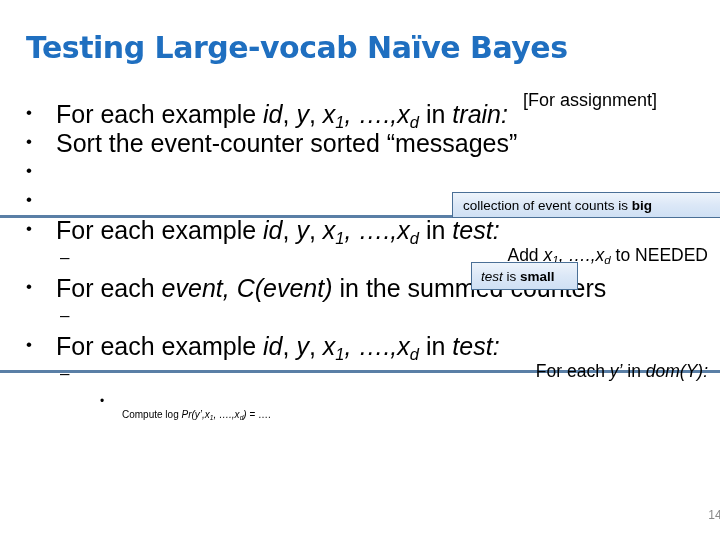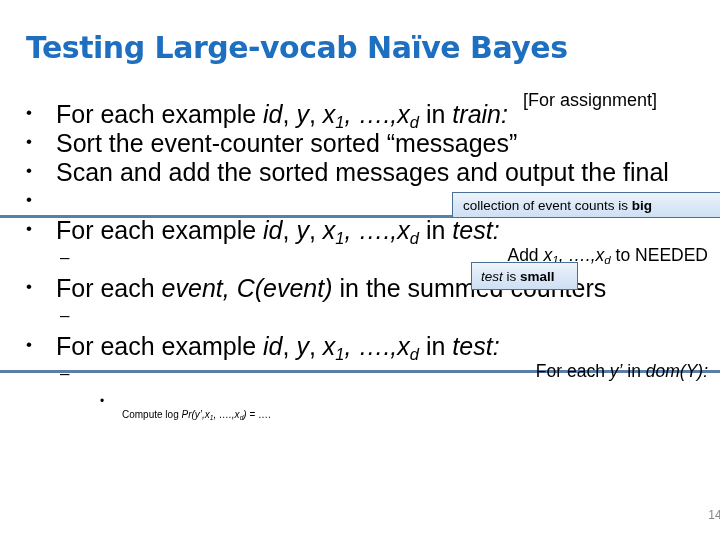--- a/index.html
+++ b/index.html
@@ -179,21 +179,20 @@
       <div class="bullet-row lvl1">
         <span class="marker">•</span>
         <span class="txt">For each example <span class="it">id</span>, <span class="it">y</span>, <span class="it">x<sub>1</sub>, ….,x<sub>d</sub></span> in <span class="it">train:</span></span>
       </div>
       <div class="bullet-row lvl1">
         <span class="marker">•</span>
         <span class="txt">Sort the event-counter sorted “messages”</span>
       </div>
       <div class="bullet-row lvl1">
         <span class="marker">•</span>
-        <span class="txt">Scan and add the sorted messages and output the final</span>
       </div>
       <div class="bullet-row lvl1">
         <span class="marker">•</span>
       </div>
       <div class="bullet-row lvl1">
         <span class="marker">•</span>
         <span class="txt">For each example <span class="it">id</span>, <span class="it">y</span>, <span class="it">x<sub>1</sub>, ….,x<sub>d</sub></span> in <span class="it">test:</span></span>
       </div>
       <div class="bullet-row lvl2">
         <span class="marker">–</span>

